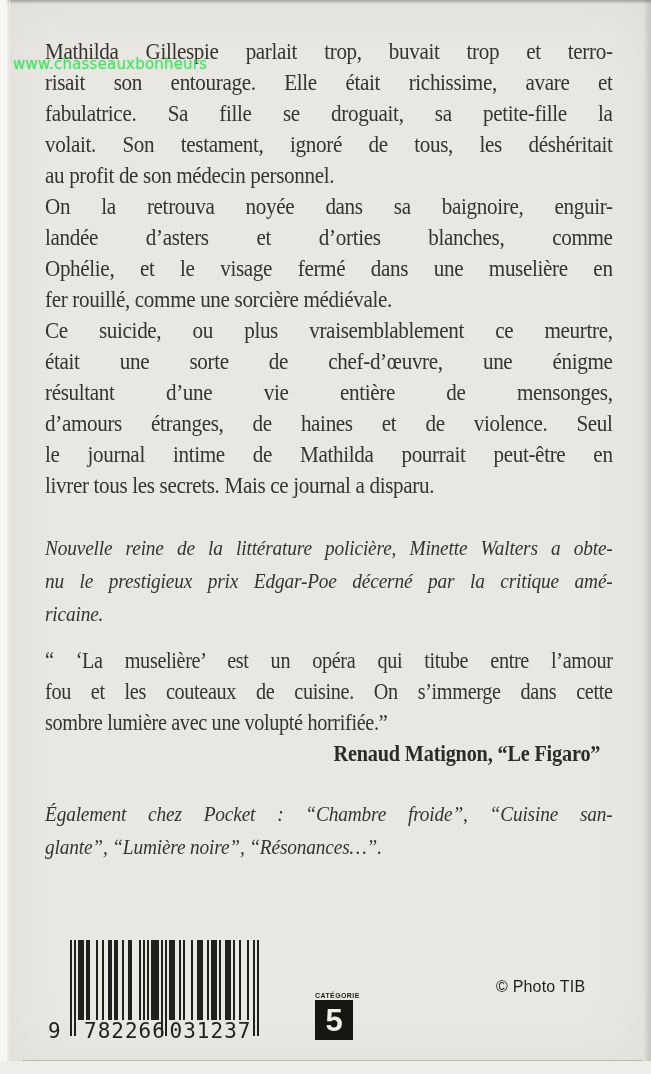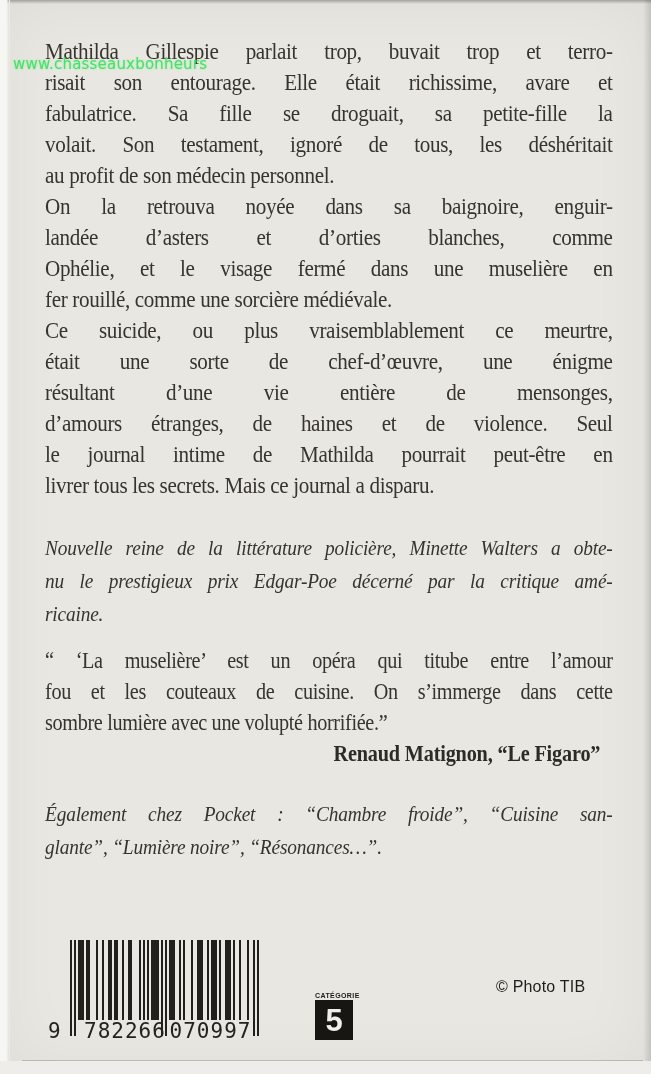--- a/index.html
+++ b/index.html
@@ -254,21 +254,21 @@
         <div class="module"></div>
         <div class="module on"></div>
         <div class="module"></div>
         <div class="module"></div>
         <div class="module on guard"></div>
         <div class="module guard"></div>
         <div class="module on guard"></div>
       </div>
     <div class="bc-digit bc-left">9</div>
     <div class="bc-digit bc-g1">782266</div>
-    <div class="bc-digit bc-g2">070997</div>
+    <div class="bc-digit bc-g2">031237</div>
   </div>
 
   <div class="category">
     <div class="cat-title">CATÉGORIE</div>
     <div class="cat-box">
       <span class="cat-num">5</span>
     </div>
   </div>
 
   <div class="photo-credit">© Photo TIB</div>

